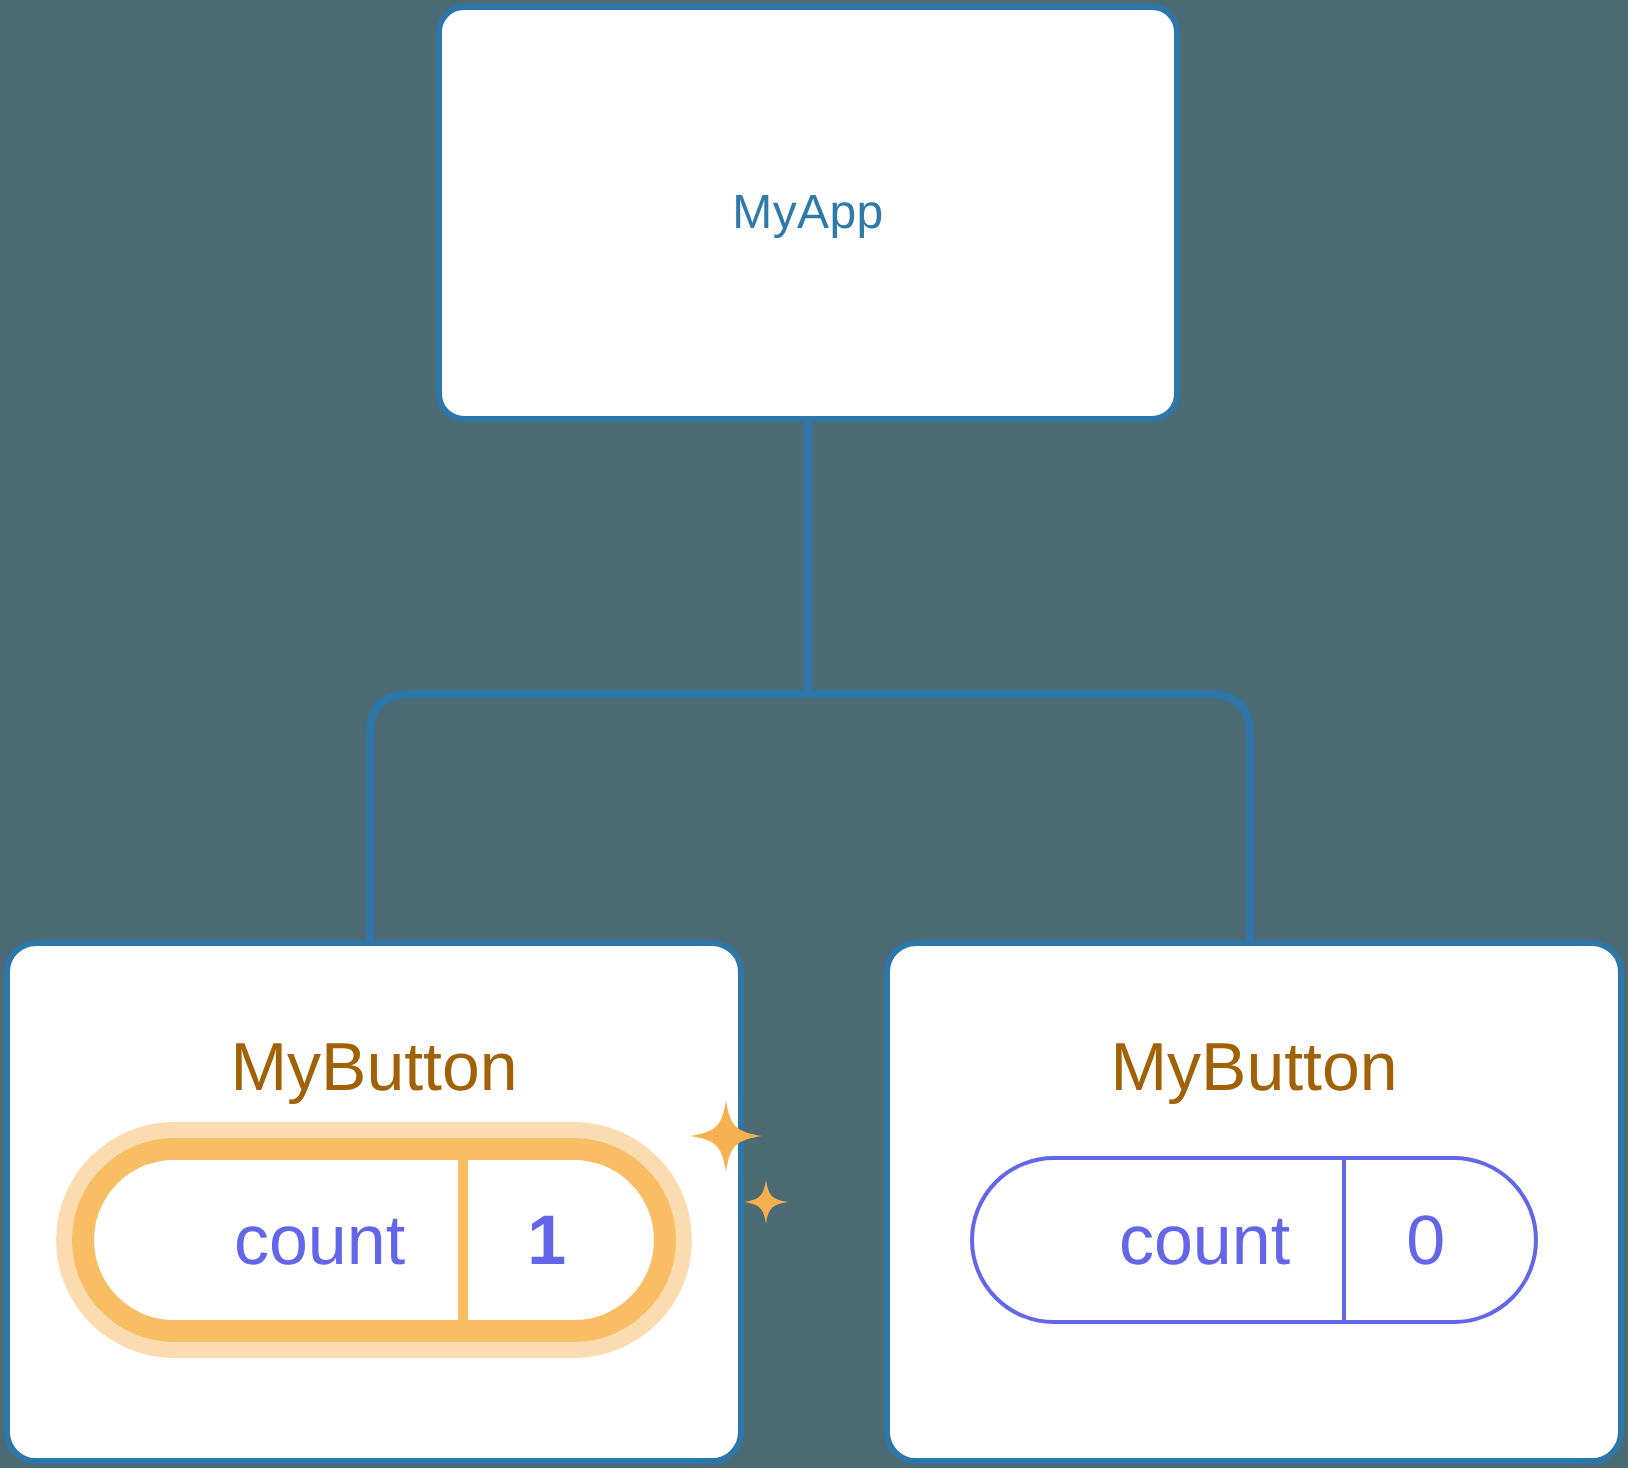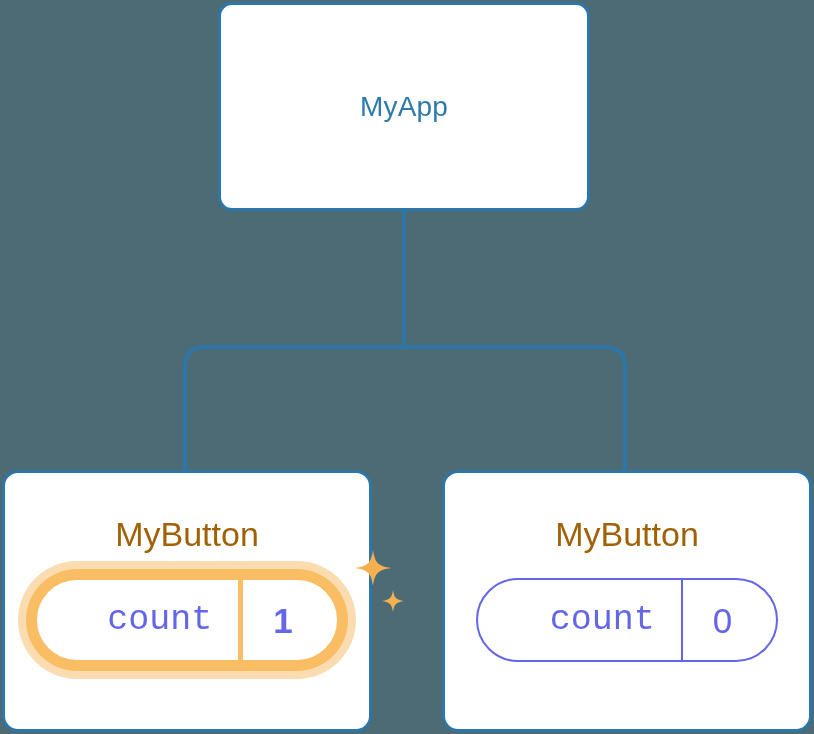--- a/index.html
+++ b/index.html
@@ -37,21 +37,21 @@
     left: 218px;
     top: 2px;
     width: 372px;
     height: 209px;
     display: flex;
     align-items: center;
     justify-content: center;
   }
   .node-title {
     color: #2d7aab;
-    font-size: 28px;
+    font-size: 24px;
     font-weight: 400;
     letter-spacing: 0.2px;
     line-height: 1;
     white-space: nowrap;
   }
   #node-button-left {
     left: 2px;
     top: 470px;
     width: 370px;
     height: 262px;
@@ -99,21 +99,20 @@
     display: flex;
     align-items: center;
     justify-content: center;
     color: #6366e8;
     font-size: 35px;
     line-height: 1;
     white-space: nowrap;
   }
   .state-pill .pill-key {
     padding: 0 26px 0 72px;
-    font-family: Liberation Mono, monospace;
   }
   .state-pill .pill-val {
     padding: 0 44px 0 30px;
     border-left: 2px solid #6366e8;
   }
 
   
   .state-pill.is-highlighted {
     border-color: #f9bd63;
     border-width: 2px;

